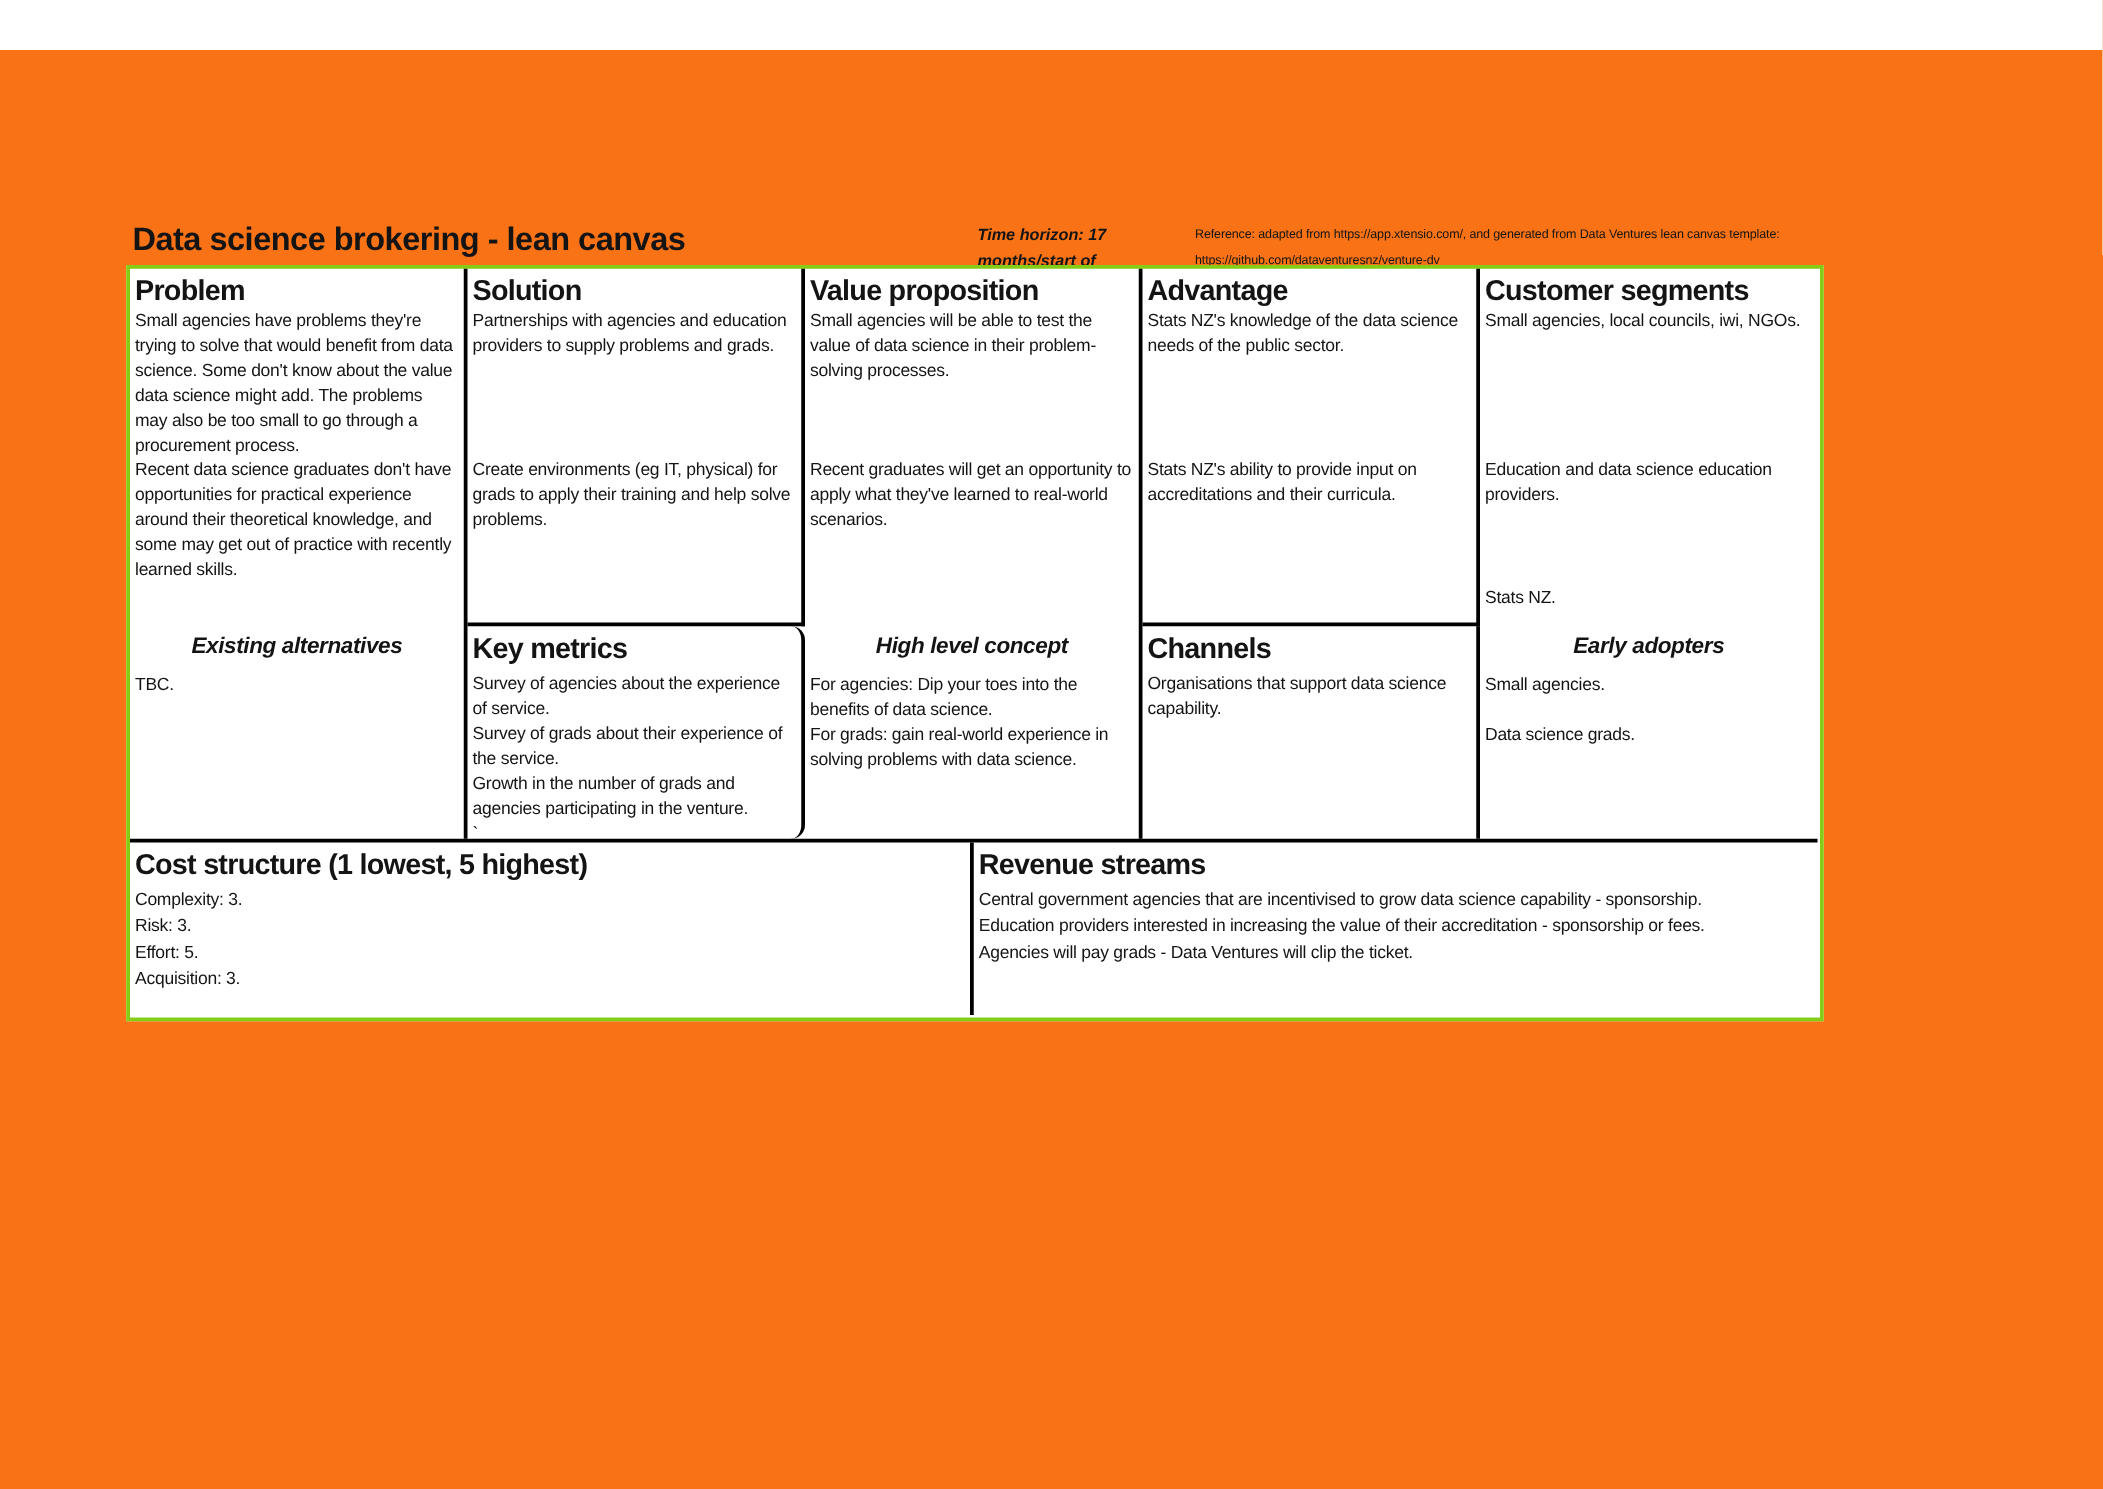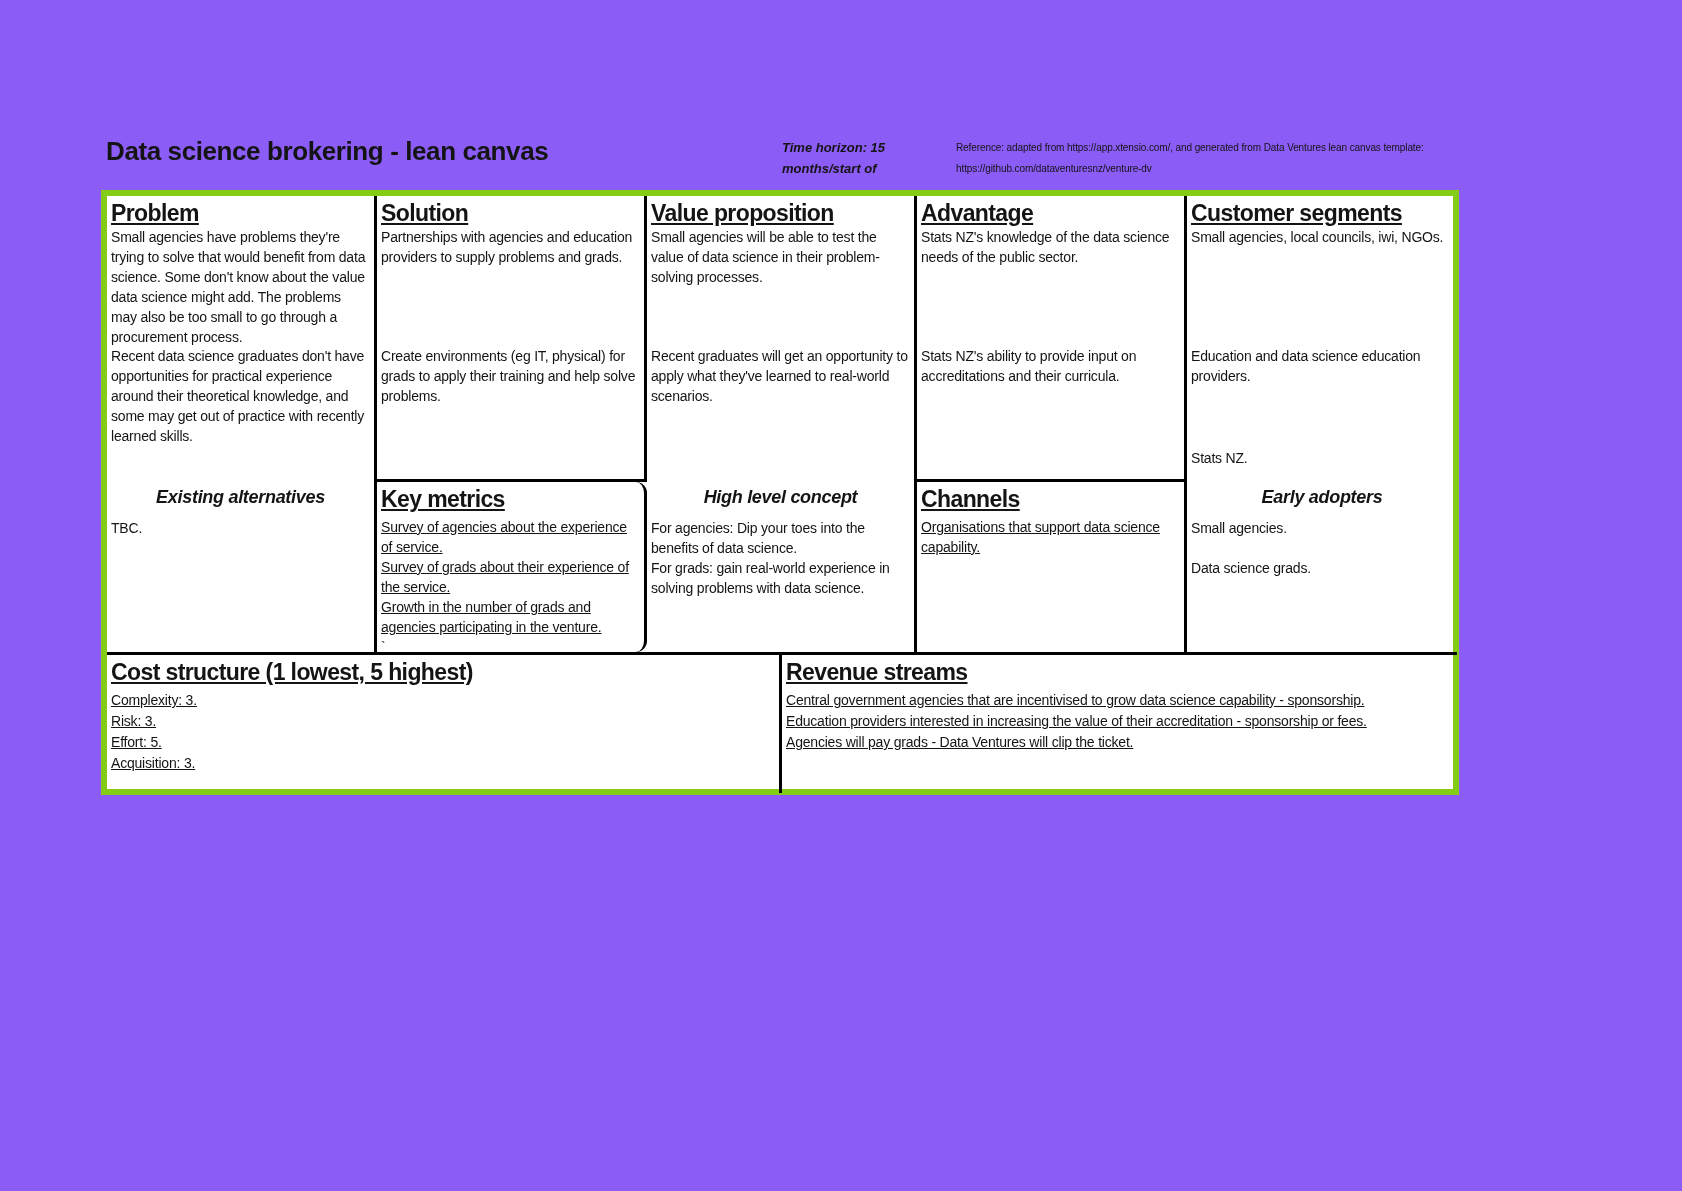--- a/index.html
+++ b/index.html
@@ -4,48 +4,47 @@
 <style>
   * { margin:0; padding:0; box-sizing:border-box; }
   html,body { background:#ffffff; }
   body {
     width:1682px; height:1191px;
     font-family:"Liberation Sans", sans-serif;
     color:#141414;
     position:relative;
     overflow:hidden;
   }
-  .page { position:absolute; inset:0; background:#8b5cf6; }
+  .page { position:absolute; inset:0; background:#f97316;margin-top:40px; }
 
   
   .doc-title {
     position:absolute; left:106px; top:136px;
     font-size:26px; font-weight:700; letter-spacing:-0.4px;
     white-space:nowrap;
   }
   .time-horizon {
     position:absolute; left:782px; top:137px; width:118px; height:44px;
     font-size:13px; font-weight:700; font-style:italic;
     line-height:21px; overflow:hidden;
   }
   .reference {
     position:absolute; left:956px; top:137px; width:537px; height:37px;
     font-size:10px; line-height:21px; overflow:hidden; letter-spacing:-0.1px;
   }
 
   
   .canvas {
-    position:absolute; left:101px; top:190px;
+    position:absolute; left:101px; top:172px;
     width:1358px; height:605px;
-    border:6px solid #84cc16;
+    border:3px solid #84cc16;
     display:grid;
     grid-template-columns:repeat(5, 270px);
     grid-template-rows:286px 170px 141px;
     background:#ffffff;
-    text-decoration:underline;
   }
   .cell { position:relative; padding:2px 4px; overflow:hidden; }
   .br { border-right:3px solid #000; }
   .bb { border-bottom:3px solid #000; }
 
   .cell-problem          { grid-column:1; grid-row:1 / 3; }
   .cell-solution         { grid-column:2; grid-row:1; }
   .cell-key-metrics      { grid-column:2; grid-row:2;border-radius:11px; }
   .cell-value-prop       { grid-column:3; grid-row:1 / 3; }
   .cell-advantage        { grid-column:4; grid-row:1; }
@@ -81,21 +80,21 @@
   .flow-body { margin-top:4px; }
   .gap20 { margin-bottom:20px; }
   .line21 { line-height:21px; }
 </style>
 </head>
 <body>
 
 <div class="page">
 
   <div class="doc-title">Data science brokering - lean canvas</div>
-  <div class="time-horizon">Time horizon: 15 months/start of</div>
+  <div class="time-horizon">Time horizon: 17 months/start of</div>
   <div class="reference">Reference: adapted from https://app.xtensio.com/, and generated from Data Ventures lean canvas template: https://github.com/dataventuresnz/venture-dv</div>
 
   <div class="canvas">
 
     <div class="cell br cell-problem">
       <div class="h1">Problem</div>
       <div class="abs pos-a body-t">Small agencies have problems they're trying to solve that would benefit from data science. Some don't know about the value data science might add. The problems may also be too small to go through a procurement process.</div>
       <div class="abs pos-b body-t">Recent data science graduates don't have opportunities for practical experience around their theoretical knowledge, and some may get out of practice with recently learned skills.</div>
       <div class="abs pos-sub sub-h">Existing alternatives</div>
       <div class="abs pos-sb body-t">TBC.</div>

